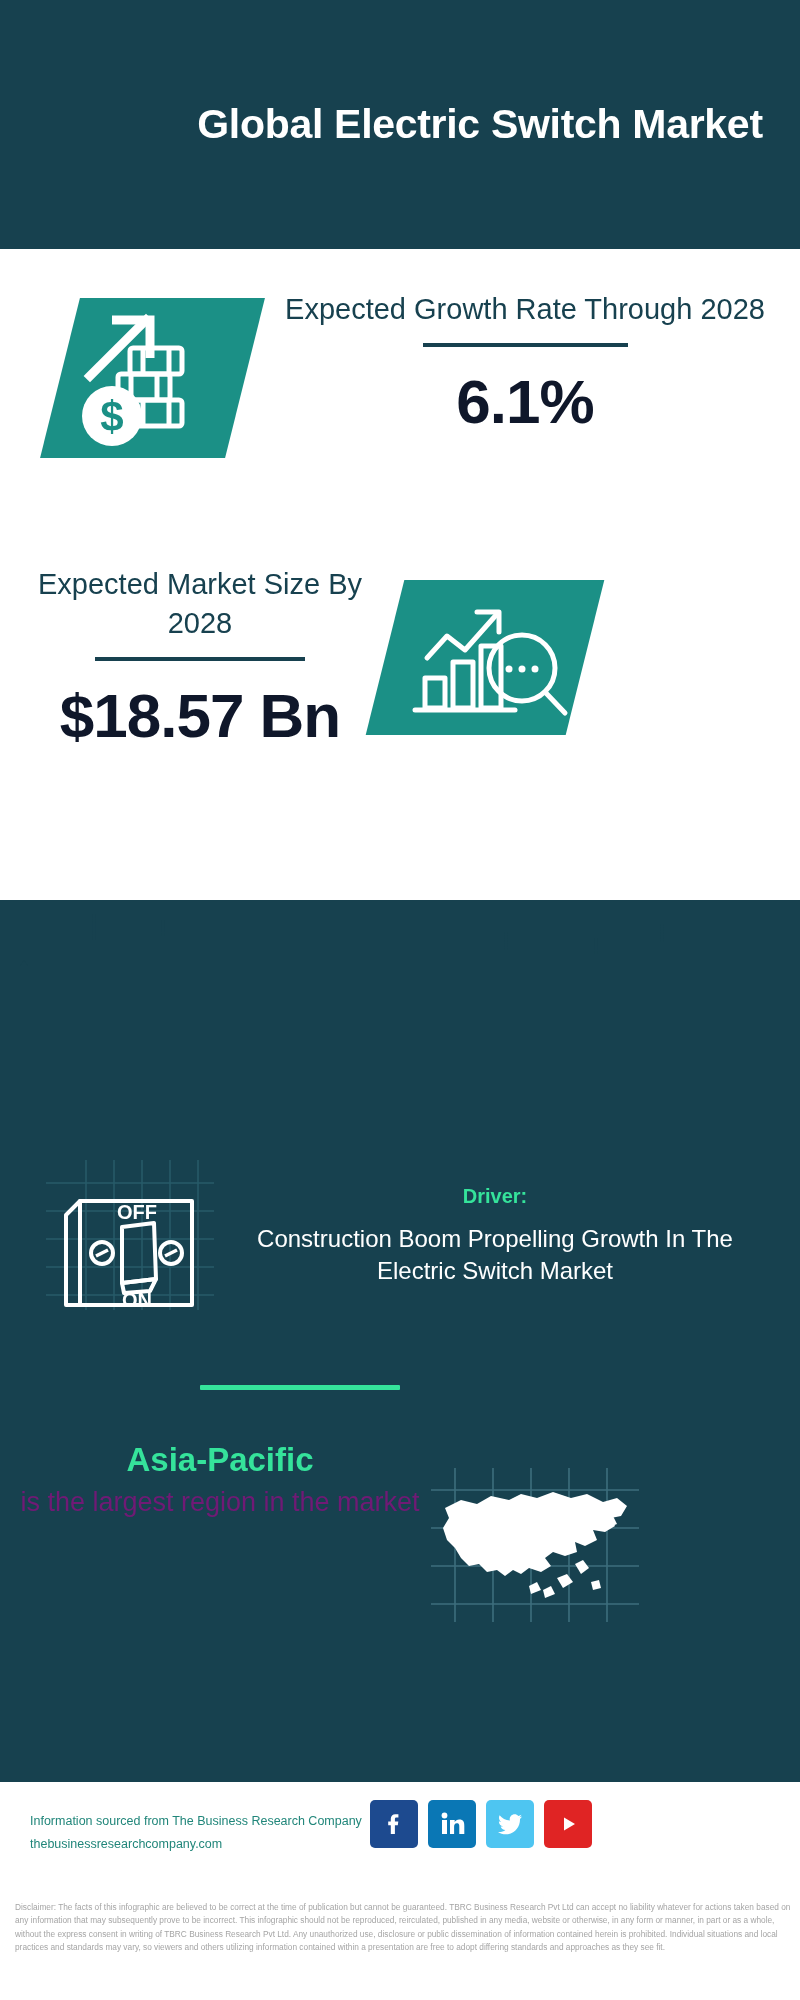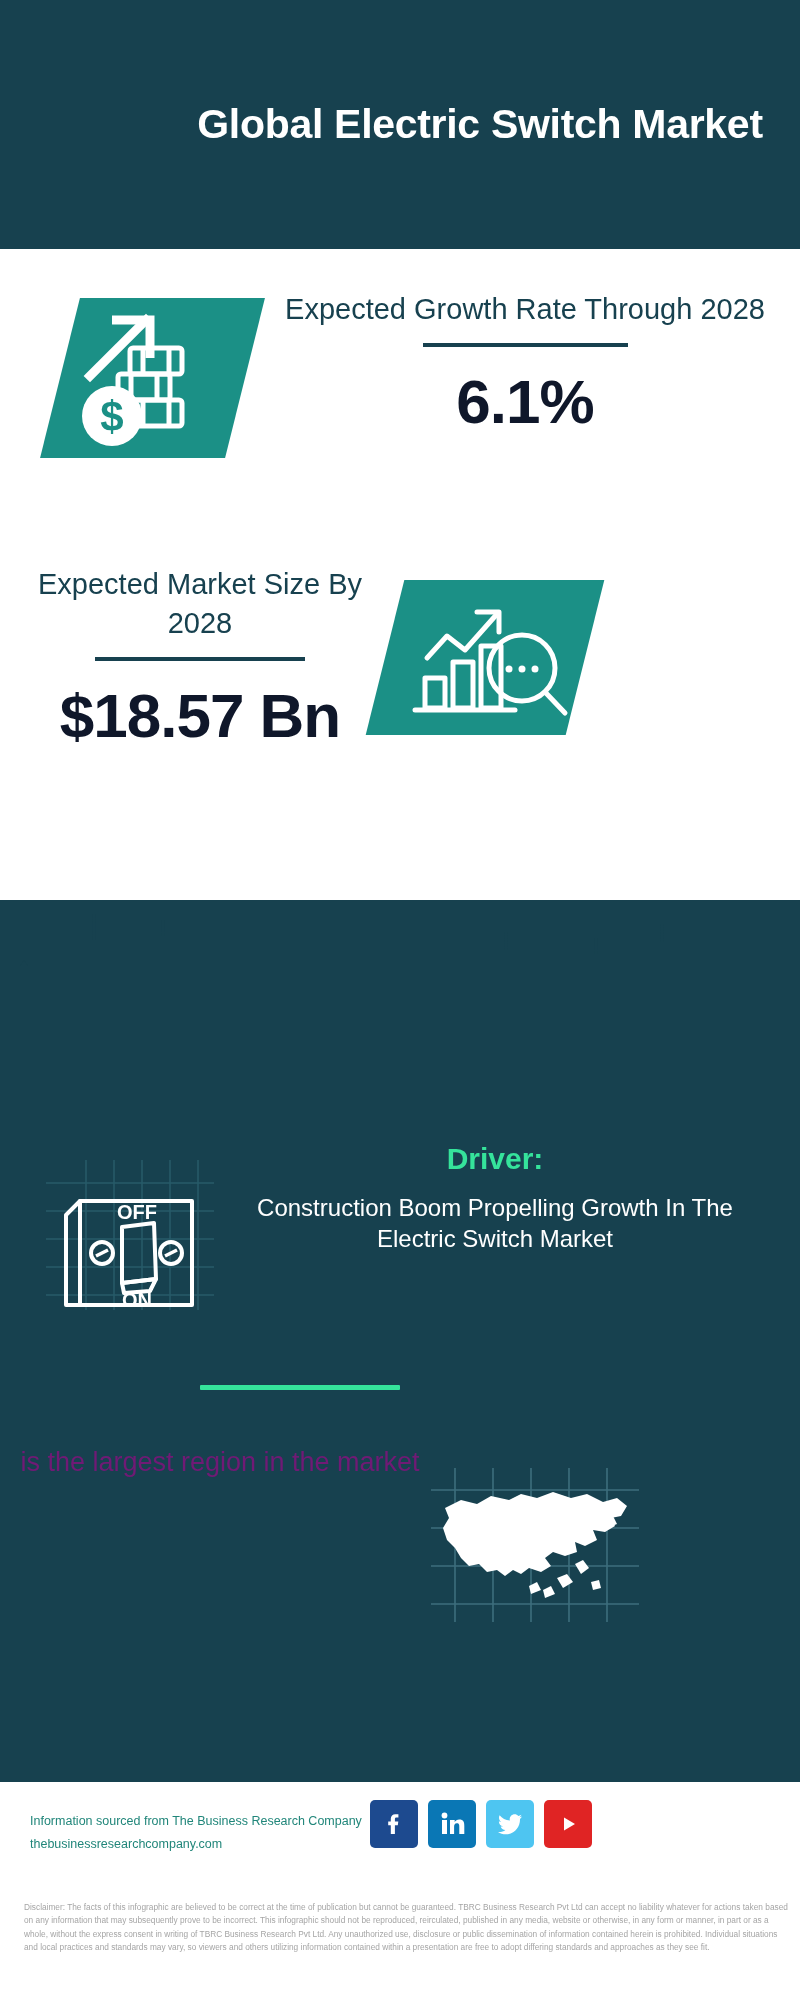--- a/index.html
+++ b/index.html
@@ -65,21 +65,21 @@
   .skyline {
     position:absolute; left:0; top:880px; width:800px; height:130px;
     overflow:hidden;
   }
   .skyline svg { display:block; }
 
   
   .driver-block { position:absolute; left:0; top:1140px; width:800px; }
   .switch-icon { position:absolute; left:38px; top:15px; width:180px; height:160px; }
   .driver-text { position:absolute; left:215px; top:0px; width:560px; text-align:center; }
-  .driver-title { color:#35e39b; font-size:30px; font-weight:bold; line-height:1.25; }
+  .driver-title { color:#35e39b; font-size:20px; font-weight:bold; line-height:1.25;margin-top:44px; }
   .driver-body {
     color:#ffffff; font-size:24px; font-weight:normal; line-height:1.33; margin-top:14px;
   }
 
   .divider {
     position:absolute; left:200px; top:1385px; width:200px; height:5px;
     background:#35e39b; border-radius:1px;
   }
 
   
@@ -105,21 +105,21 @@
   }
   .s-fb { background:#1d4a8f; }
   .s-li { background:#0a77b5; }
   .s-tw { background:#4ec5f1; }
   .s-yt { background:#e02424; }
   .social svg { display:block; }
 
   
   .disclaimer {
     position:absolute; left:0; top:1895px; width:800px; height:105px;
-    background:#ffffff; padding:6px 8px 0 24px;
+    background:#ffffff; padding:6px 8px 0 15px;
   }
   .disclaimer p {
     color:#a5a5a5; font-size:8.3px; line-height:1.62; text-align:left;
     word-spacing:0px;
   }
 </style>
 </head>
 <body>
 
 <div class="page">
@@ -241,20 +241,21 @@
     <div class="driver-text">
       <div class="driver-title">Driver:</div>
       <div class="driver-body">Construction Boom Propelling Growth In The Electric Switch Market</div>
     </div>
   </div>
 
   <div class="divider"></div>
 
   <div class="region-block">
     <div class="region-text">
+      <div class="region-title">Asia-Pacific</div>
       <div class="region-sub">is the largest region in the market</div>
     </div>
     <div class="map-icon">
       <svg width="220" height="170" viewBox="0 0 220 170">
         <g stroke="#4a7d8c" stroke-width="1.6" opacity="0.75">
           <line x1="30" y1="8" x2="30" y2="162"></line>
           <line x1="68" y1="8" x2="68" y2="162"></line>
           <line x1="106" y1="8" x2="106" y2="162"></line>
           <line x1="144" y1="8" x2="144" y2="162"></line>
           <line x1="182" y1="8" x2="182" y2="162"></line>

